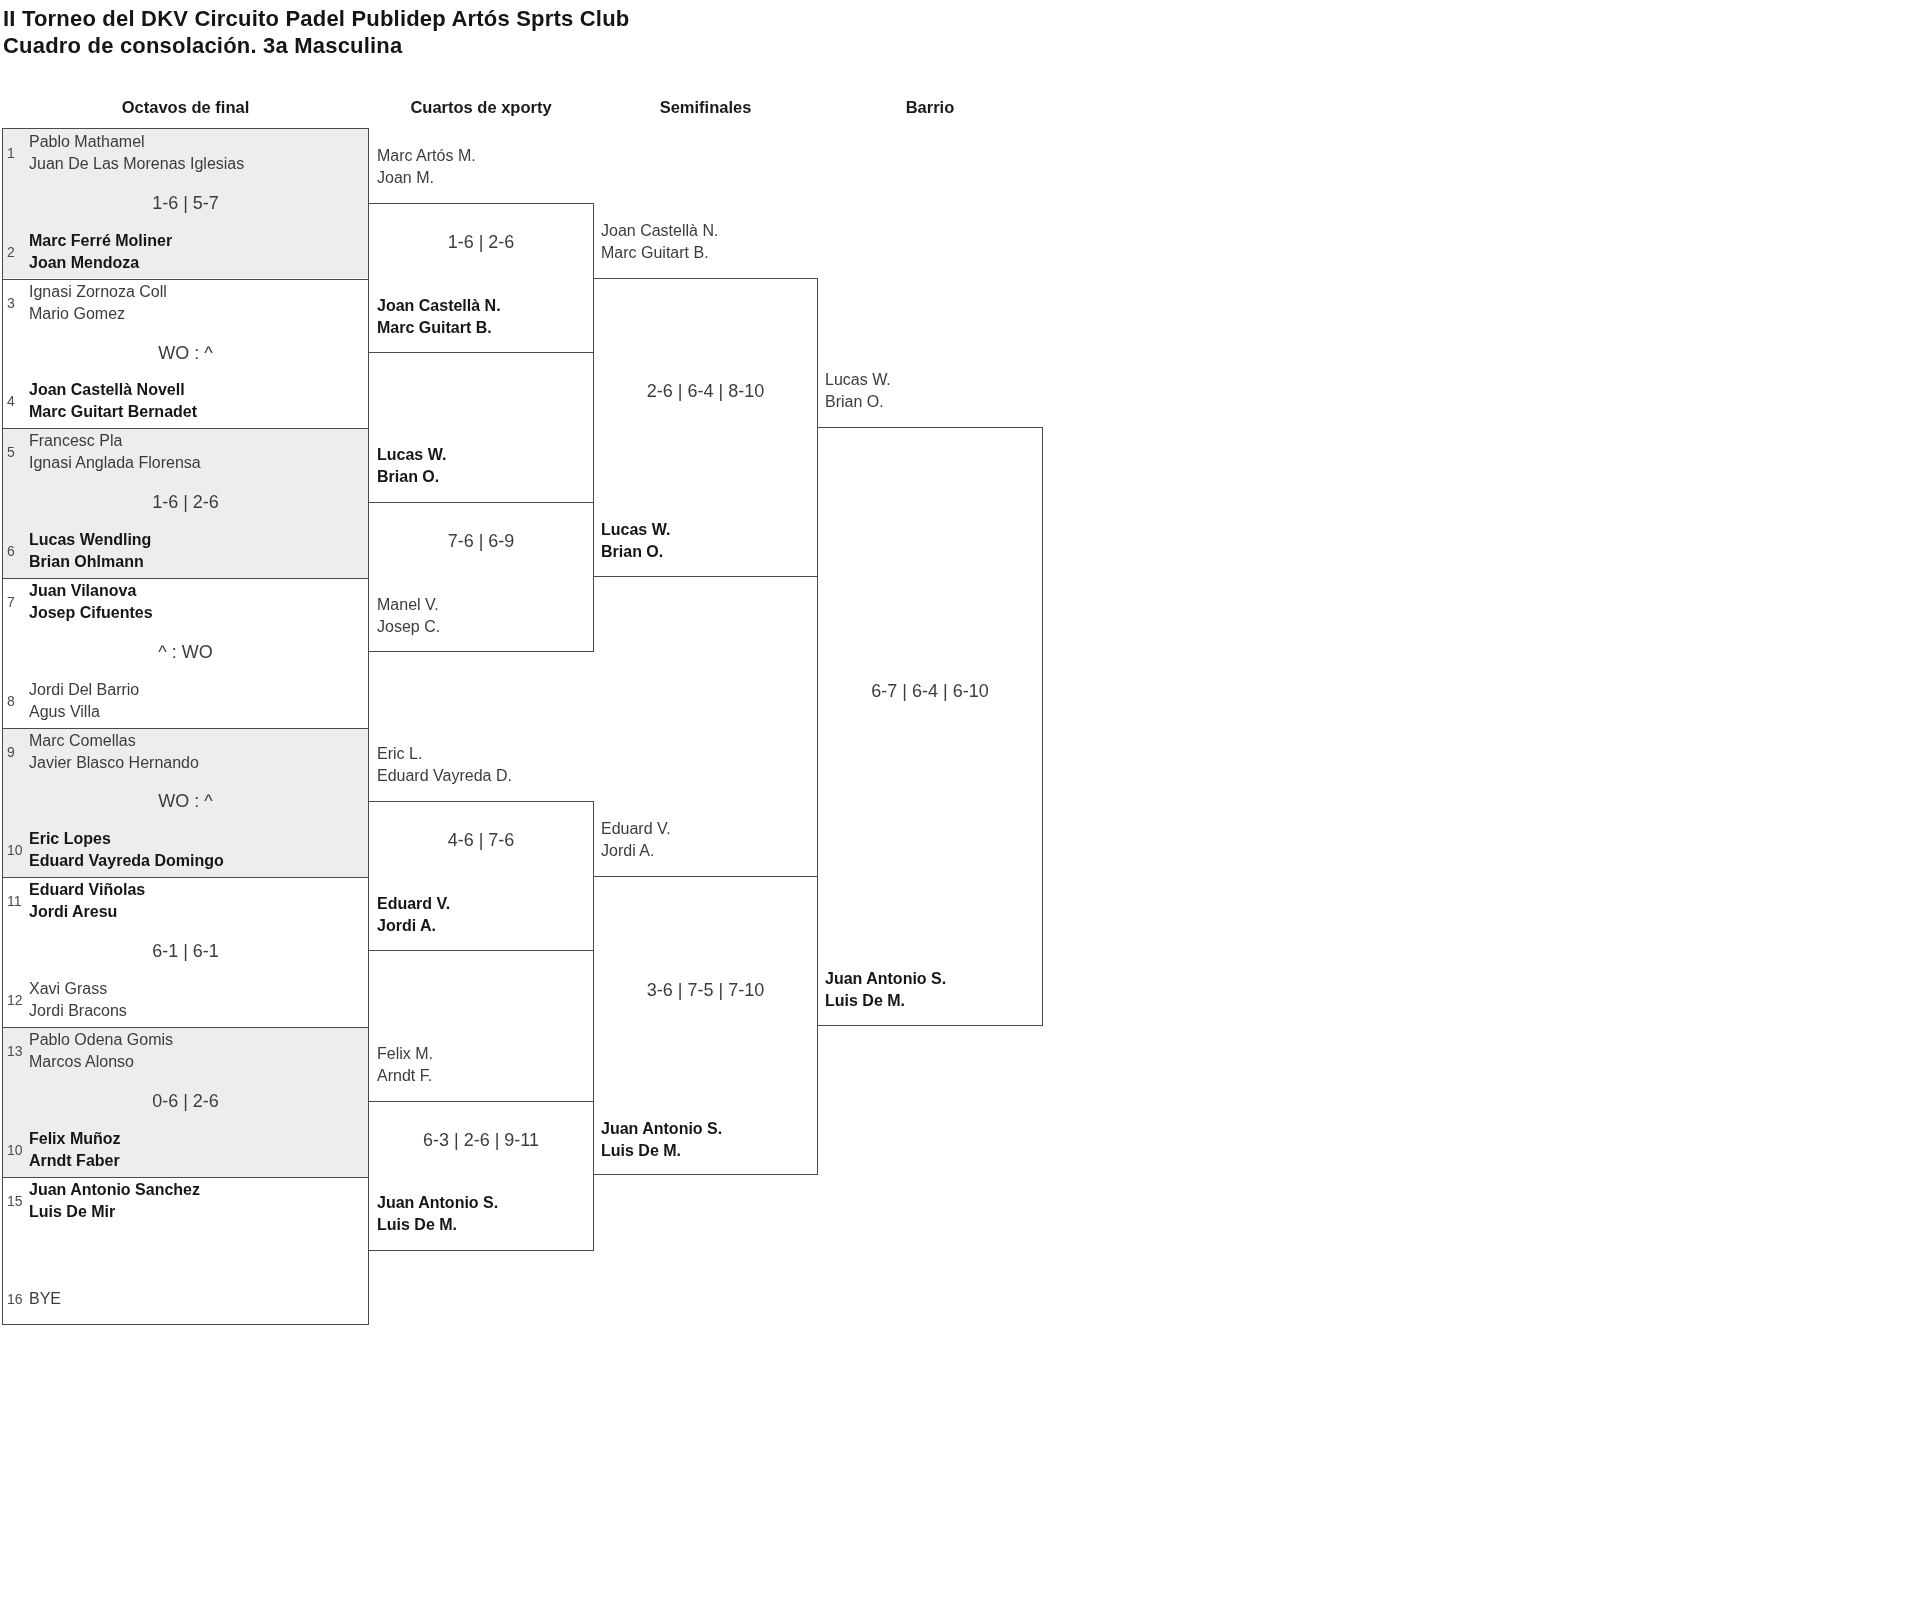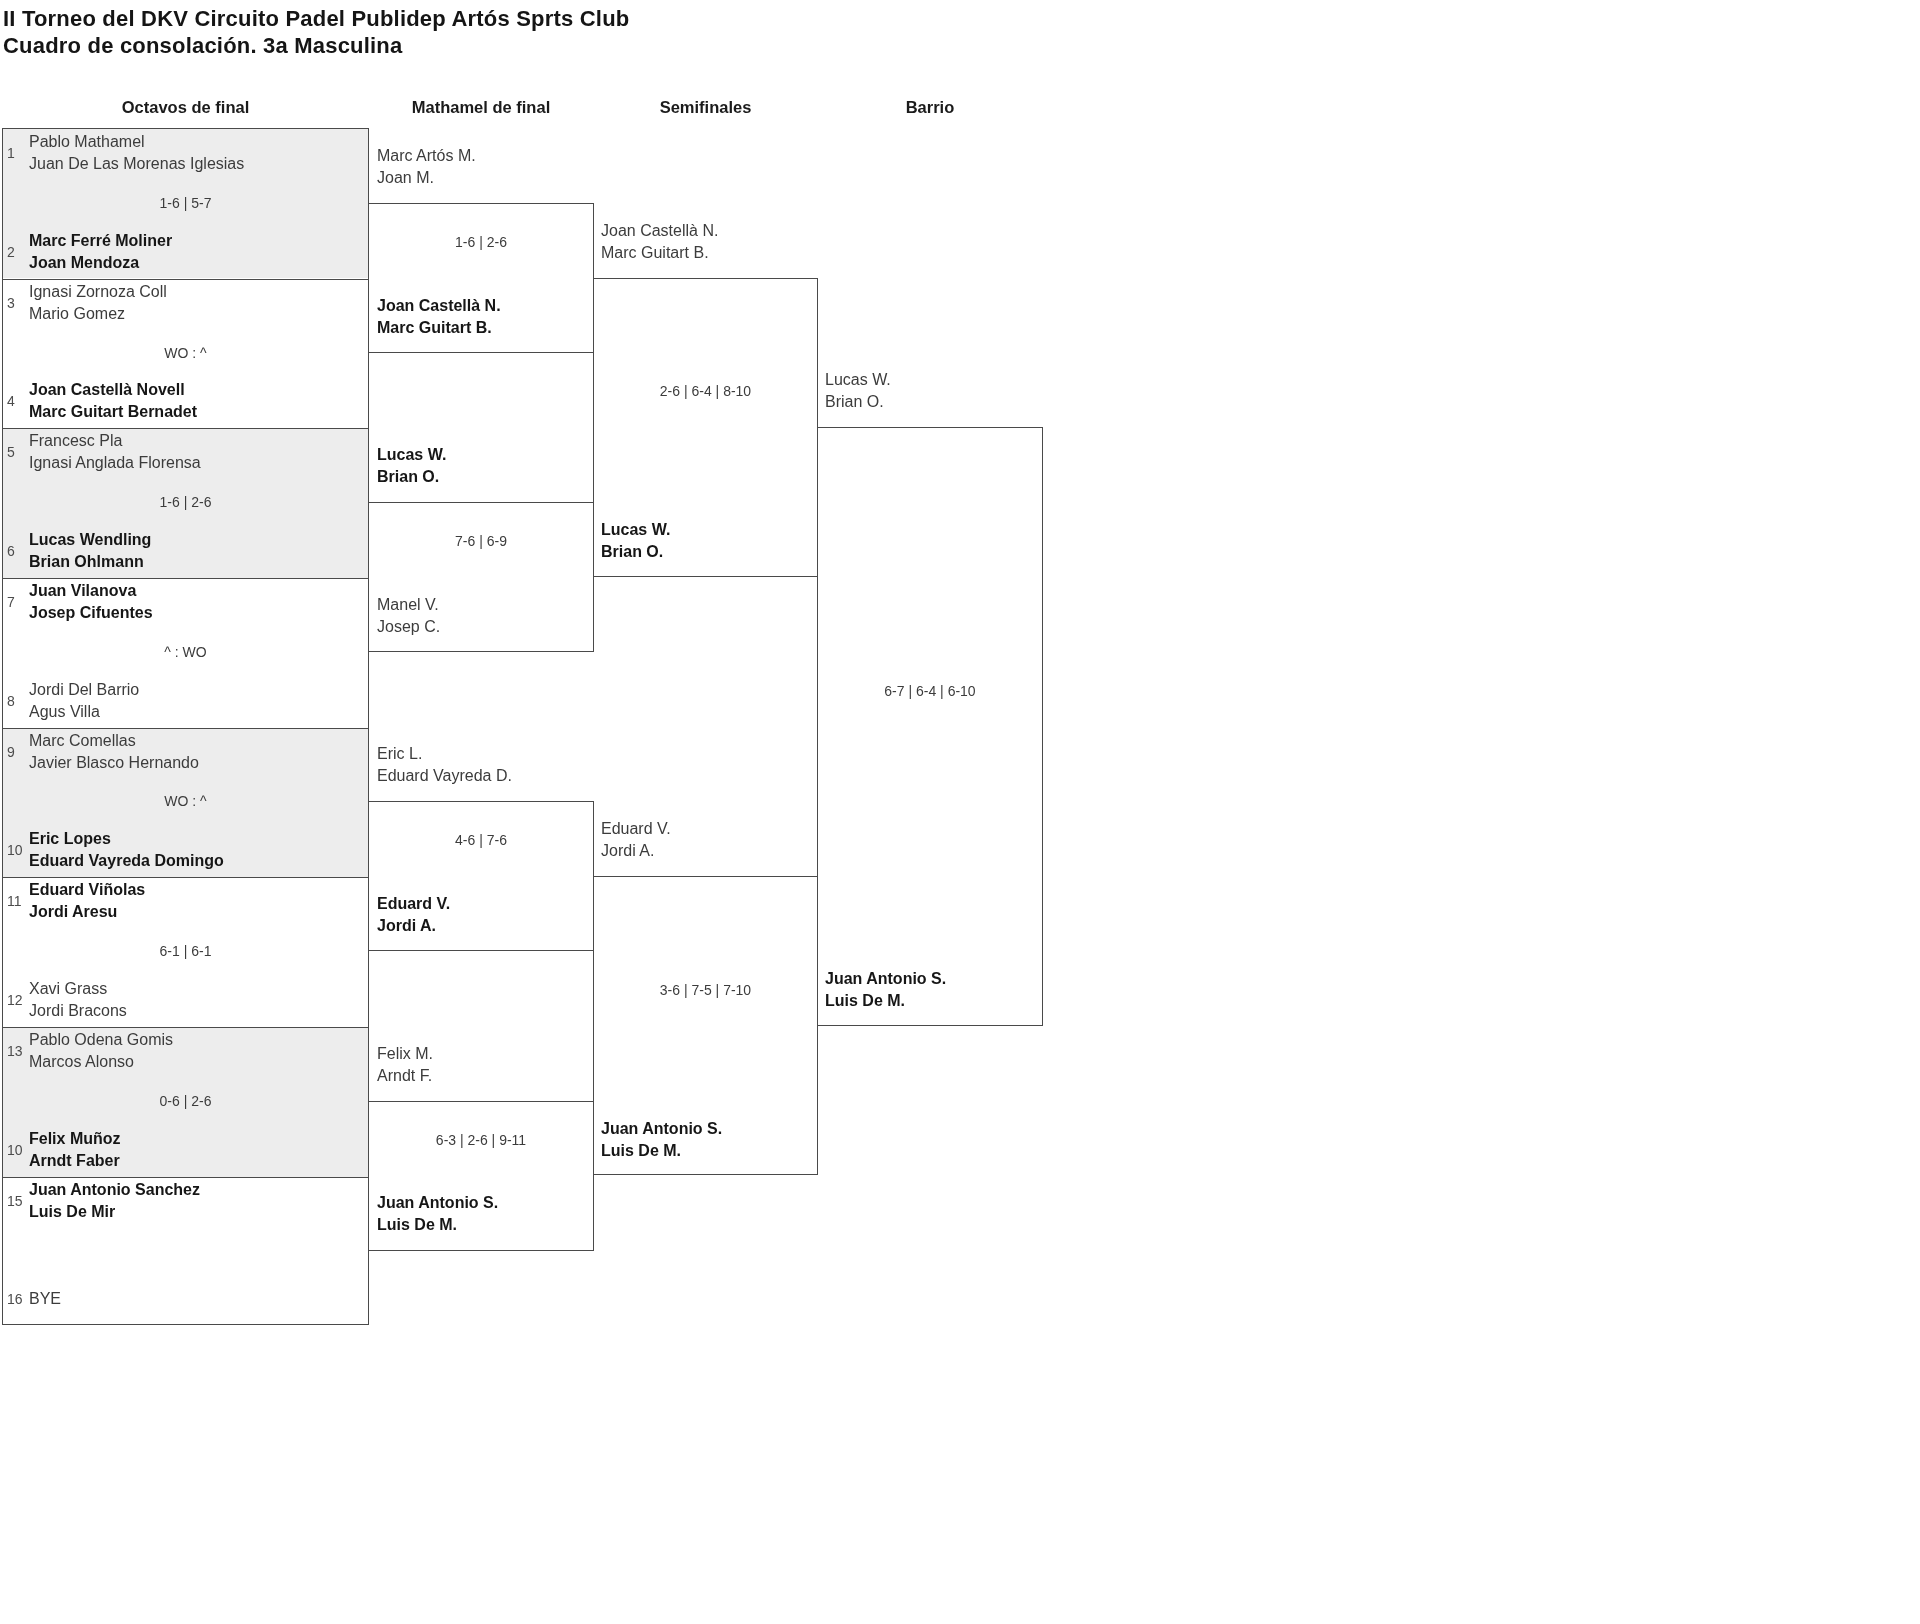--- a/index.html
+++ b/index.html
@@ -12,21 +12,21 @@
   .colhead { position: absolute; transform: translateY(-50%); text-align: center; font-size: 16.5px; font-weight: 700; color: #1b1b1b; }
   .box { position: absolute; border: 1px solid #4a4a4a; background: #fff; }
   .gfill { position: absolute; left: 0; right: 0; background: #ededed; }
   .dline { position: absolute; left: 0; right: 0; height: 1px; background: #4a4a4a; }
   .row { position: absolute; left: 7px; display: flex; align-items: center; gap: 5px; transform: translateY(-50%); }
   .seed { flex: 0 0 17px; font-size: 14px; color: #4c4c4c; }
   .names, .team { display: flex; flex-direction: column; }
   .team { position: absolute; transform: translateY(-50%); }
   .nline { font-size: 16px; line-height: 22px; color: #3c3c3c; white-space: nowrap; }
   .bold .nline { font-weight: 700; color: #161616; }
-  .score { position: absolute; transform: translateY(-50%); text-align: center; font-size: 14px; color: #3c3c3c; white-space: nowrap; }
+  .score { position: absolute; transform: translateY(-50%); text-align: center; font-size: 18px; color: #3c3c3c; white-space: nowrap; }
   .logo { position: absolute; left: 1690px; top: 0; width: 230px; height: 75px; cursor: pointer; }
 </style>
 </head>
 <body>
 
 <div class="page">
 
   <div class="title">
     <div>II Torneo del DKV Circuito Padel Publidep Artós Sprts Club</div>
     <div>Cuadro de consolación. 3a Masculina</div>
@@ -37,21 +37,21 @@
     <circle cx="17" cy="21.5" r="8" fill="#2ba9e0"></circle>
     <circle cx="31" cy="24" r="5.3" fill="#76b82a"></circle>
     <circle cx="30" cy="38" r="8.8" fill="#ee7d00"></circle>
     <circle cx="44" cy="39.5" r="4.8" fill="#76b82a"></circle>
     <circle cx="12.5" cy="54.5" r="10" fill="#2ba9e0"></circle>
     <circle cx="42.5" cy="54" r="7.8" fill="#76b82a"></circle>
     <text x="62" y="57" font-family="Liberation Sans, DejaVu Sans, sans-serif" font-size="48" font-weight="700" letter-spacing="-1.5" fill="#76b82a">xporty</text>
   </svg>
 
   <div class="colhead" style="left:2px;width:367px;top:107px">Octavos de final</div>
-  <div class="colhead" style="left:368px;width:226px;top:107px">Mathamel de final</div>
+  <div class="colhead" style="left:368px;width:226px;top:107px">Cuartos de xporty</div>
   <div class="colhead" style="left:593px;width:225px;top:107px">Semifinales</div>
   <div class="colhead" style="left:817px;width:226px;top:107px">Barrio</div>
 
   <div class="box" style="left:2px;top:128px;width:367px;height:1197px">
     <div class="gfill" style="top:0;height:149px"></div>
     <div class="gfill" style="top:299px;height:150px"></div>
     <div class="gfill" style="top:599px;height:149px"></div>
     <div class="gfill" style="top:898px;height:150px"></div>
     <div class="dline" style="top:150px"></div>
     <div class="dline" style="top:299px"></div>

